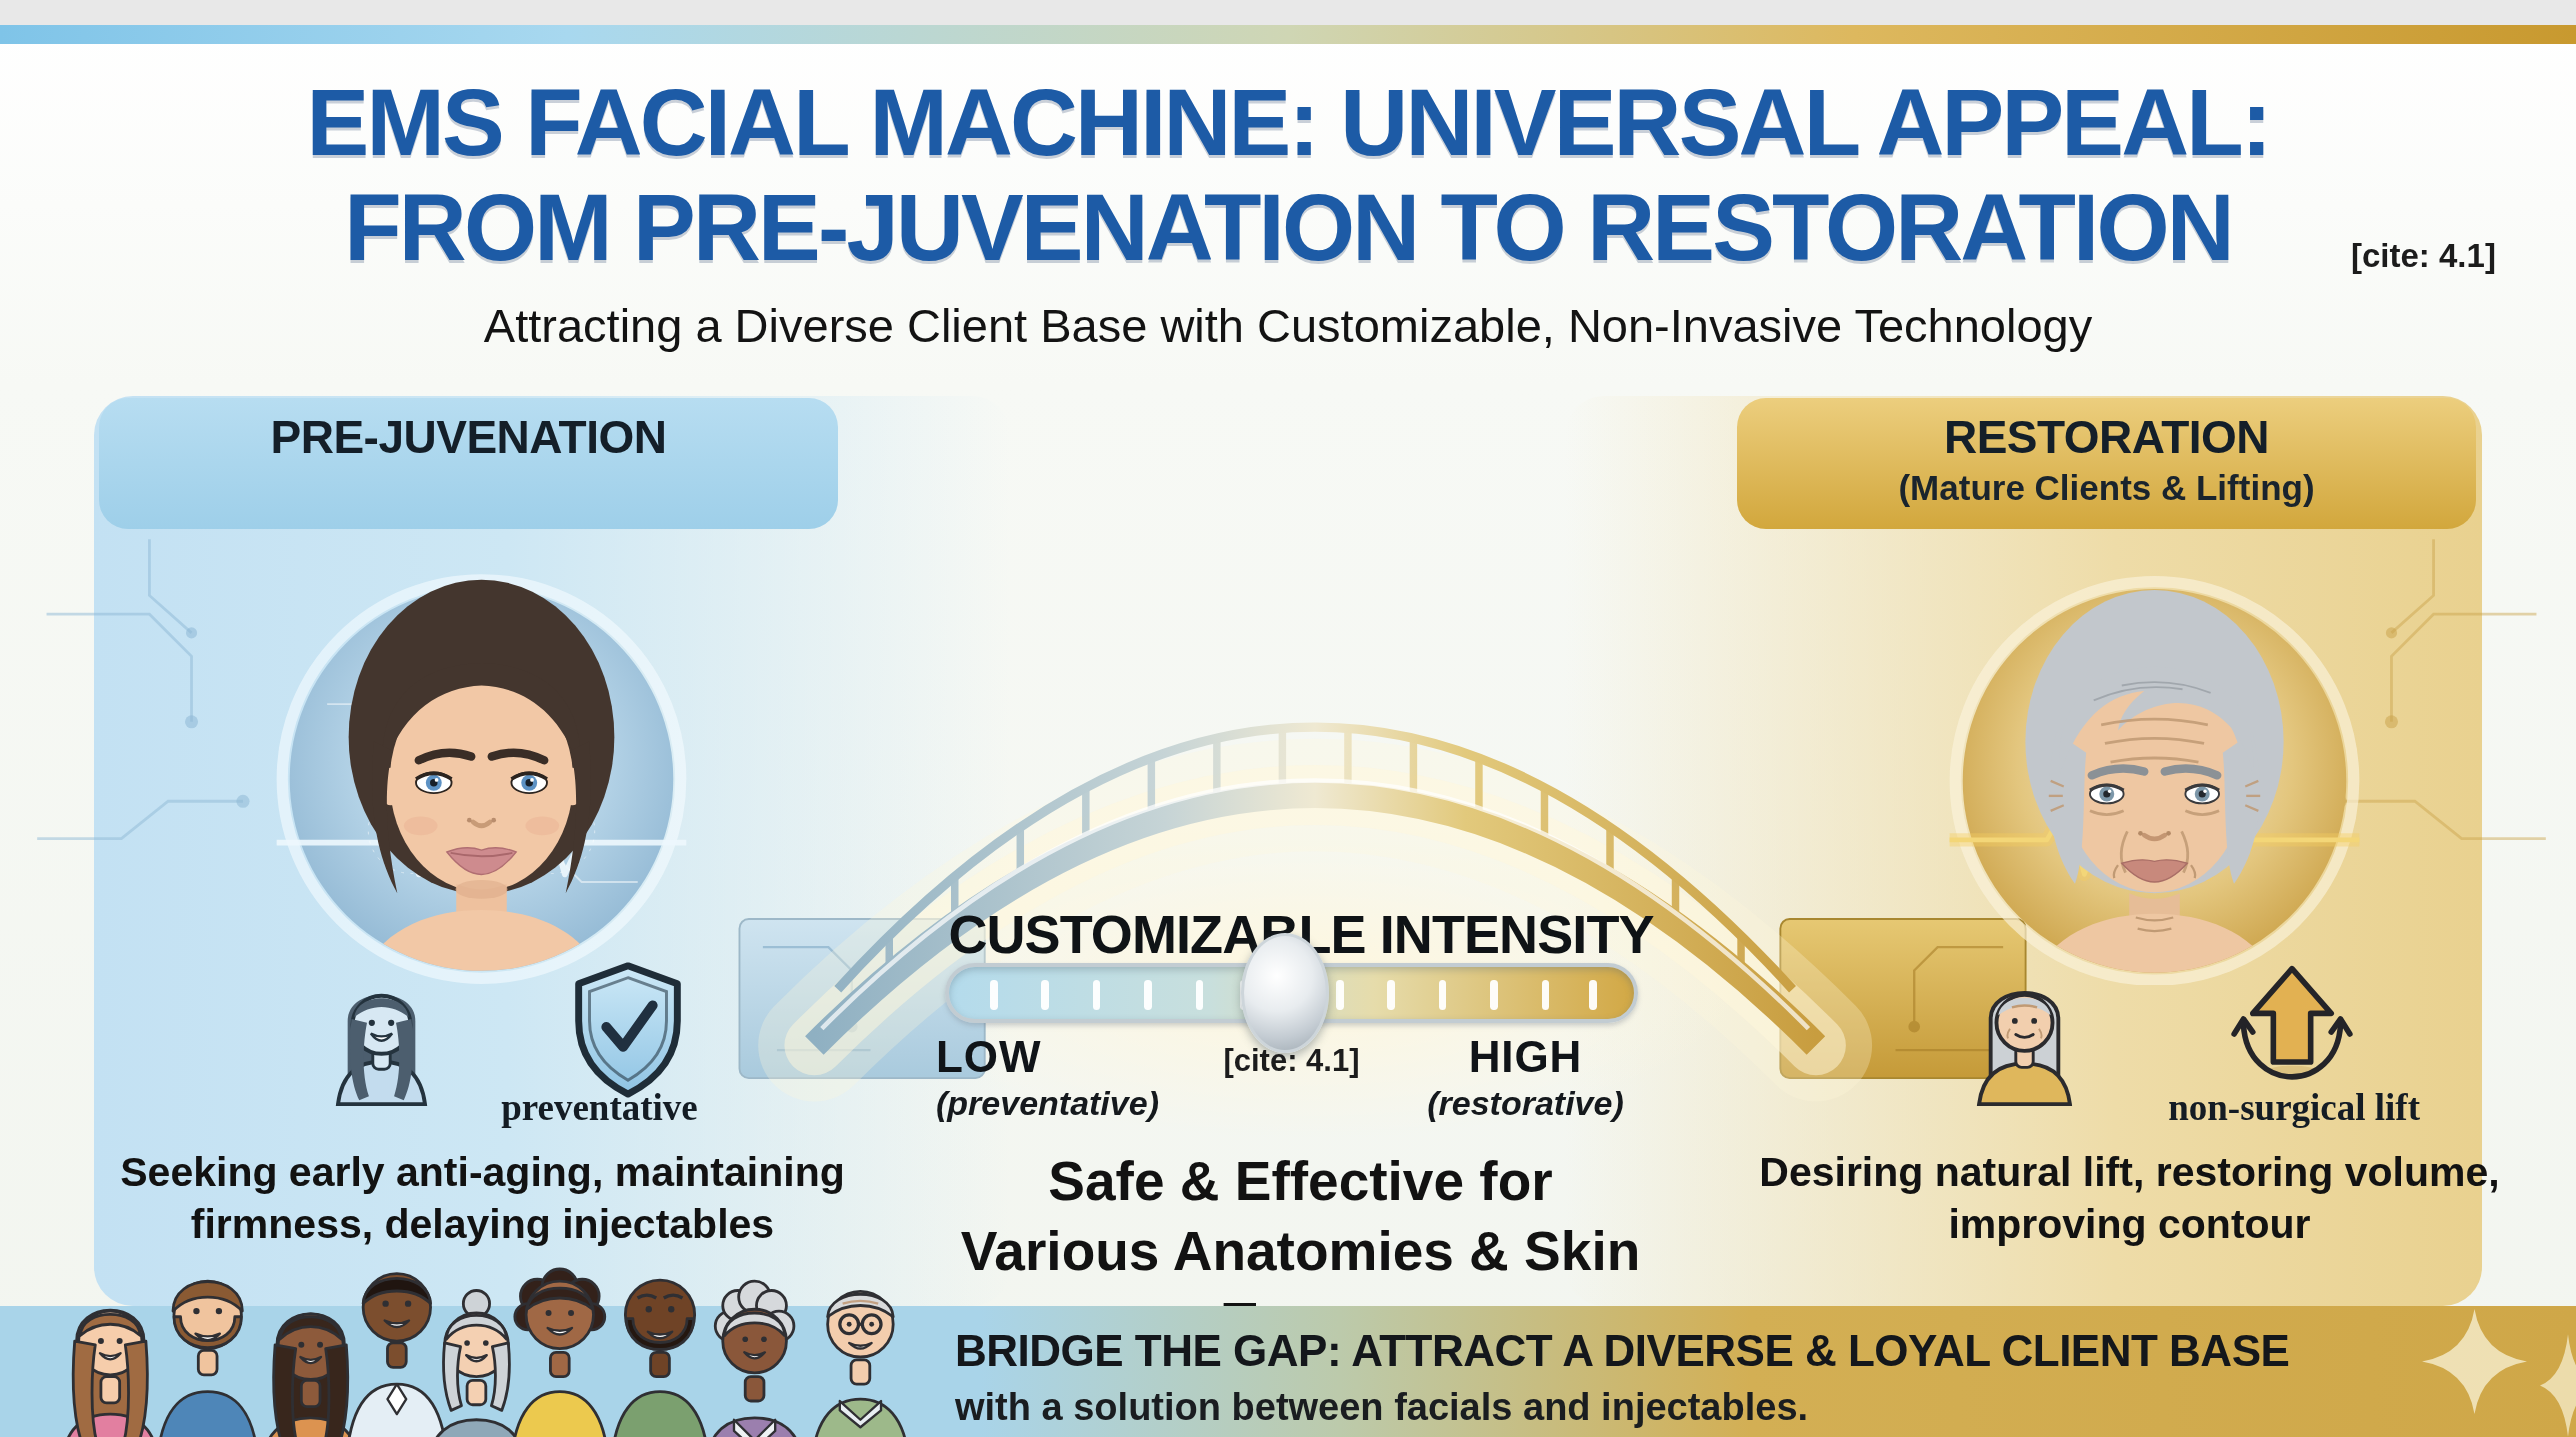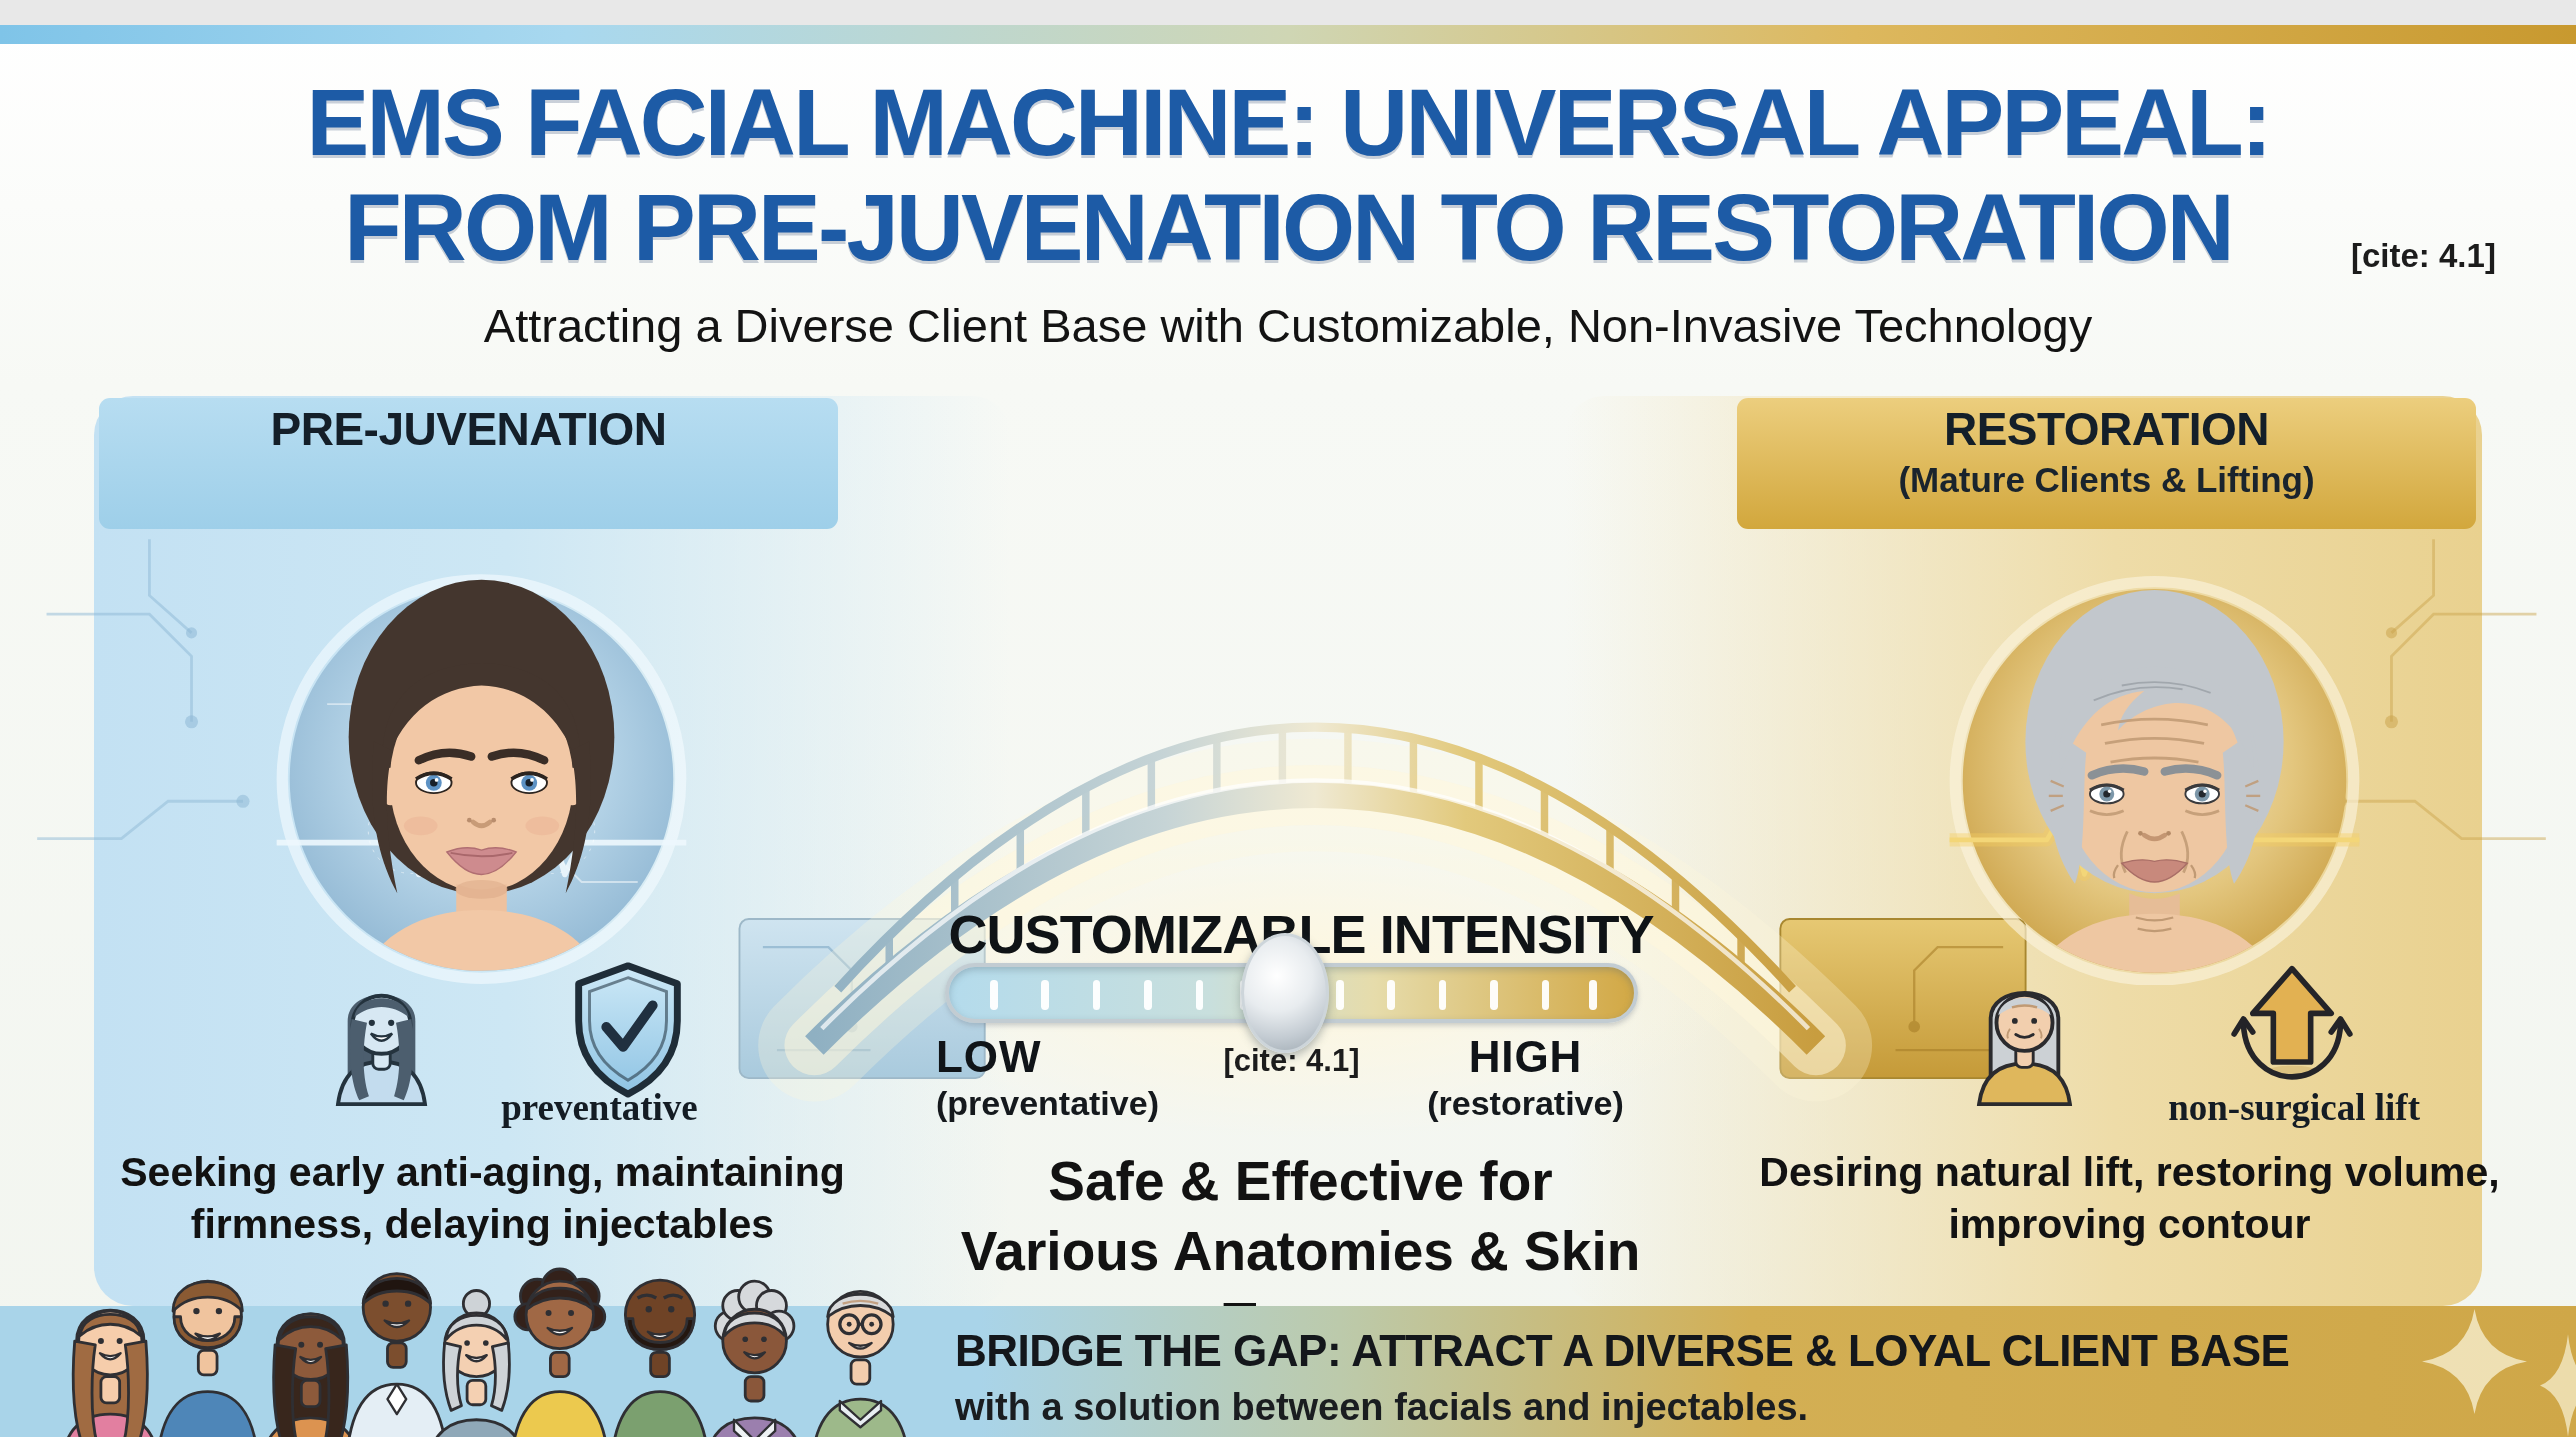--- a/index.html
+++ b/index.html
@@ -16,42 +16,42 @@
   .title{left:0;top:45px;width:2576px;text-align:center;line-height:105px;
     font-weight:bold;font-size:94px;letter-spacing:-2.8px;color:var(--title-blue,#1d5ba6);
     text-shadow:0 2.8px 0 rgba(20,45,90,.22);white-space:nowrap;}
   .title-cite{left:2351px;top:212px;font-size:33px;font-weight:bold;color:#1c1c1c;letter-spacing:0;}
   .subtitle{left:0;top:273px;width:2576px;text-align:center;font-size:47px;font-weight:normal;color:#131313;}
   
   .panel{top:371px;width:917px;height:910px;border-radius:39px;}
   .panel-left{left:94px;background:linear-gradient(90deg,#c3e1f3 0%,#cde7f4 45%,rgba(246,249,248,0) 100%);}
   .panel-right{left:1565px;background:linear-gradient(270deg,#e9d18f 0%,#eedcA8 40%,rgba(246,249,248,0) 100%);}
   
-  .hdr{top:373px;width:739px;height:131px;border-radius:11px;text-align:center;padding-top:4px;box-sizing:border-box;}
+  .hdr{top:373px;width:739px;height:131px;border-radius:29px;text-align:center;padding-top:12px;box-sizing:border-box;}
   .hdr-left{left:99px;background:linear-gradient(180deg,#b7ddf1,#9ecfe9);}
   .hdr-right{left:1737px;background:linear-gradient(180deg,#ecce7e,#d2a73c);}
   .hdr-line1{font-size:46px;font-weight:bold;letter-spacing:-0.5px;color:#141f29;}
   .hdr-line2{font-size:35px;font-weight:bold;color:#1a242d;margin-top:3.7px;}
   
   .c-head{left:932px;top:878px;width:738px;text-align:center;font-size:54px;font-weight:bold;letter-spacing:-0.9px;color:#0f1316;}
   .slider-wrap{left:945px;top:938px;width:693px;height:60px;}
   .slider-track{position:absolute;left:0;top:0;width:693px;height:60px;border-radius:32px;
     border:4.7px solid #c2ccd2;box-sizing:border-box;
     background:linear-gradient(90deg,#b4dbec 0%,#c8dfdd 38%,#e6dcab 62%,#d2a845 100%);
     box-shadow:inset 0 2.8px 7.5px rgba(90,110,120,.35),0 2.8px 5.6px rgba(120,130,140,.35);}
   .tick{position:absolute;top:13px;width:7.5px;height:30px;border-radius:3.7px;background:rgba(255,255,255,.95);}
   .knob{position:absolute;top:50%;left:49%;transform:translate(-50%,-50%);width:82px;height:114px;border-radius:50%;
     background:radial-gradient(circle at 40% 35%,#ffffff 0%,#e8ecef 40%,#c3cbd2 70%,#9aa5ad 100%);
     border:3.7px solid #cdd5da;box-shadow:0 3.7px 9.4px rgba(80,95,105,.45);}
   .slider-labels{left:936px;top:1007px;width:711px;height:94px;}
   .sl-low{position:absolute;left:0;top:0;width:243px;text-align:left;}
   .sl-high{position:absolute;right:0;top:0;width:243px;text-align:center;}
   .sl-cite{position:absolute;left:262px;top:11.2px;width:187px;text-align:center;font-size:31px;font-weight:bold;color:#1c1c1c;}
   .sl-big{font-size:44px;font-weight:bold;color:#101418;letter-spacing:0.9px;}
-  .sl-sub{font-size:34px;font-weight:bold;color:#15191d;margin-top:1.9px;}
+  .sl-sub{font-size:34px;font-weight:bold;color:#15191d;margin-top:1.9px;font-style:italic;}
   
   .desc{top:1121px;text-align:center;font-size:41px;font-weight:bold;color:#121212;line-height:1.28;}
   .desc-left{left:80px;width:805px;}
   .desc-center{left:945px;width:711px;font-size:55px;}
   .desc-right{left:1727px;width:805px;}
   .badge-label{top:1061px;text-align:center;font-size:37px;font-weight:bold;color:#141c24;font-family:Liberation Serif, serif;}
   .bl-left{left:473px;width:253px;}
   .bl-right{left:2111px;width:309px;text-align:right;}
   
   .footer-band{left:0;top:1281px;width:2576px;height:157px;

